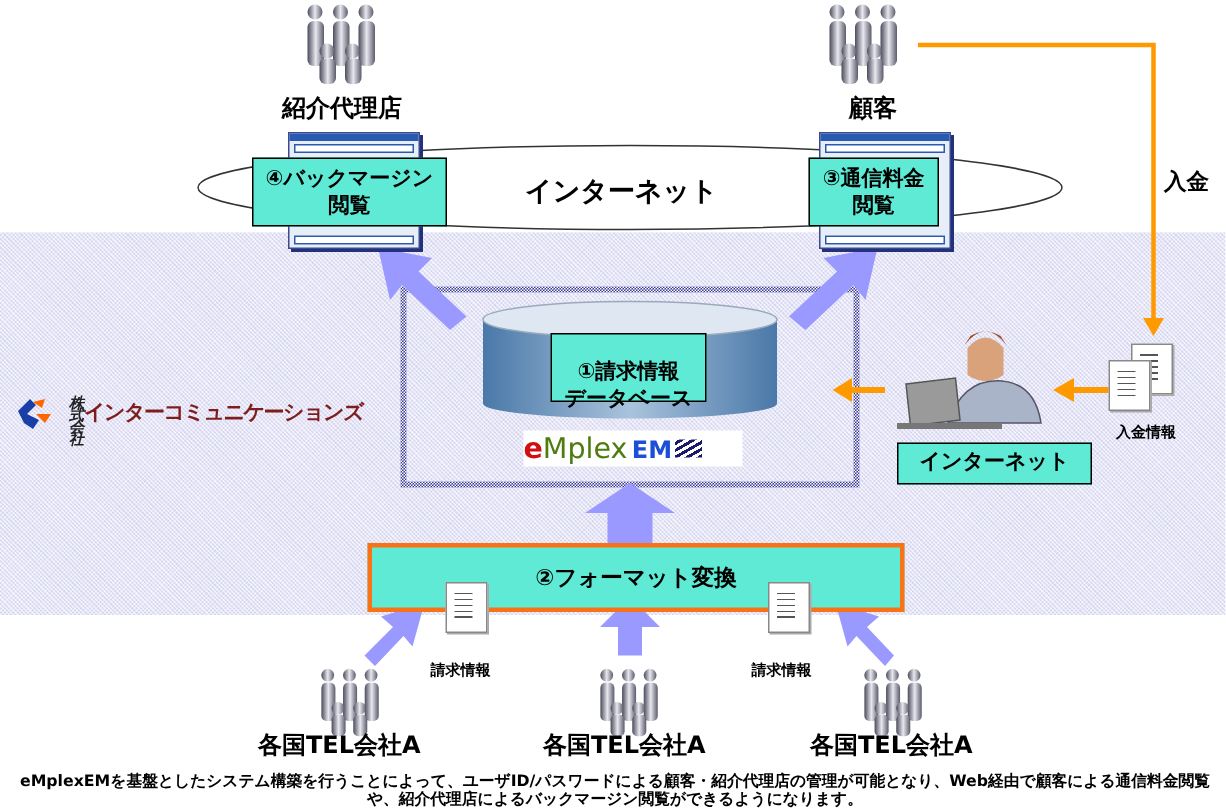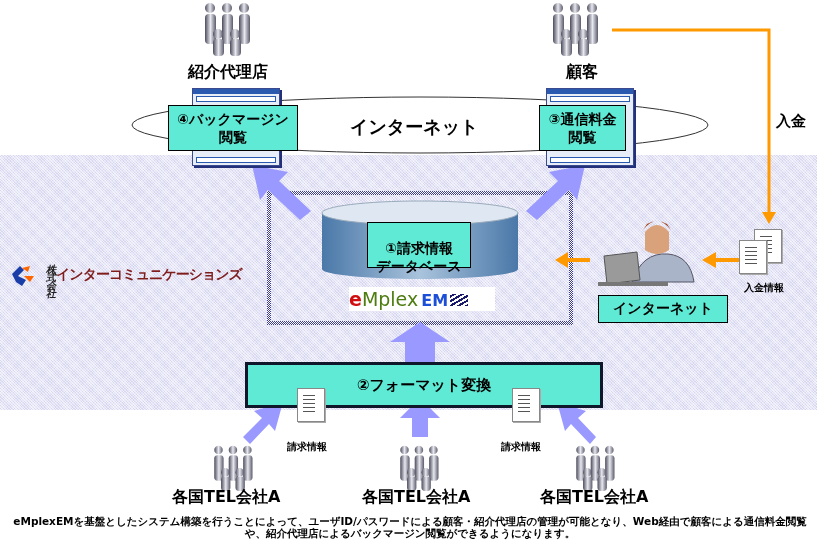--- a/index.html
+++ b/index.html
@@ -192,21 +192,21 @@
 
 <div class="abs" style="left:46px;top:266px;font-size:10px;line-height:8px;font-weight:bold;color:#222;width:12px;font-style:italic;">株式会社</div>
 <div class="abs label-bold" style="left:56px;top:266px;font-size:14px;letter-spacing:-1px;color:#7f1d1d;">インターコミュニケーションズ</div>
 
 <div class="box" style="left:598px;top:295px;width:128px;height:26px;line-height:24px;">インターネット</div>
 
 <div class="doc" style="left:754px;top:229px;"></div>
 <div class="doc" style="left:739px;top:240px;"></div>
 <div class="small-label" style="left:744px;top:281px;">入金情報</div>
 
-<div class="box" style="left:245px;top:362px;width:352px;height:40px;line-height:40px;border:3px solid #0f172a;font-size:15px;">②フォーマット変換</div>
+<div class="box" style="left:245px;top:362px;width:352px;height:40px;line-height:40px;border:3px solid #f97316;font-size:15px;">②フォーマット変換</div>
 
 <div class="doc" style="left:297px;top:388px;"></div>
 <div class="small-label" style="left:287px;top:440px;">請求情報</div>
 <div class="doc" style="left:512px;top:388px;"></div>
 <div class="small-label" style="left:501px;top:440px;">請求情報</div>
 
 <div class="abs label-bold" style="left:172px;top:487px;font-size:16px;">各国TEL会社A</div>
 <div class="abs label-bold" style="left:362px;top:487px;font-size:16px;">各国TEL会社A</div>
 <div class="abs label-bold" style="left:540px;top:487px;font-size:16px;">各国TEL会社A</div>
 

